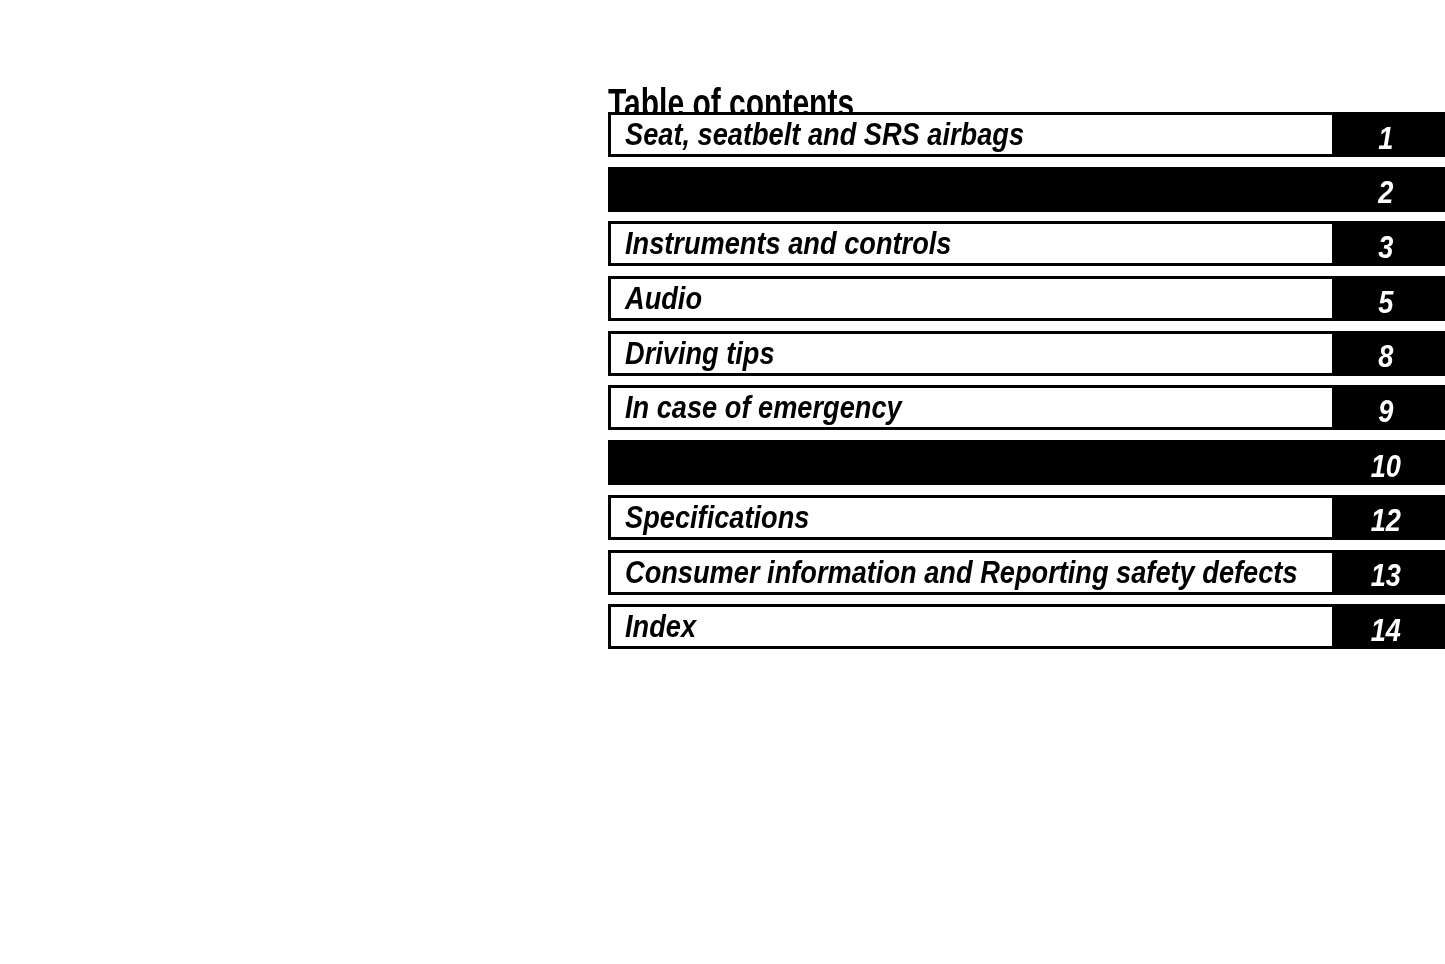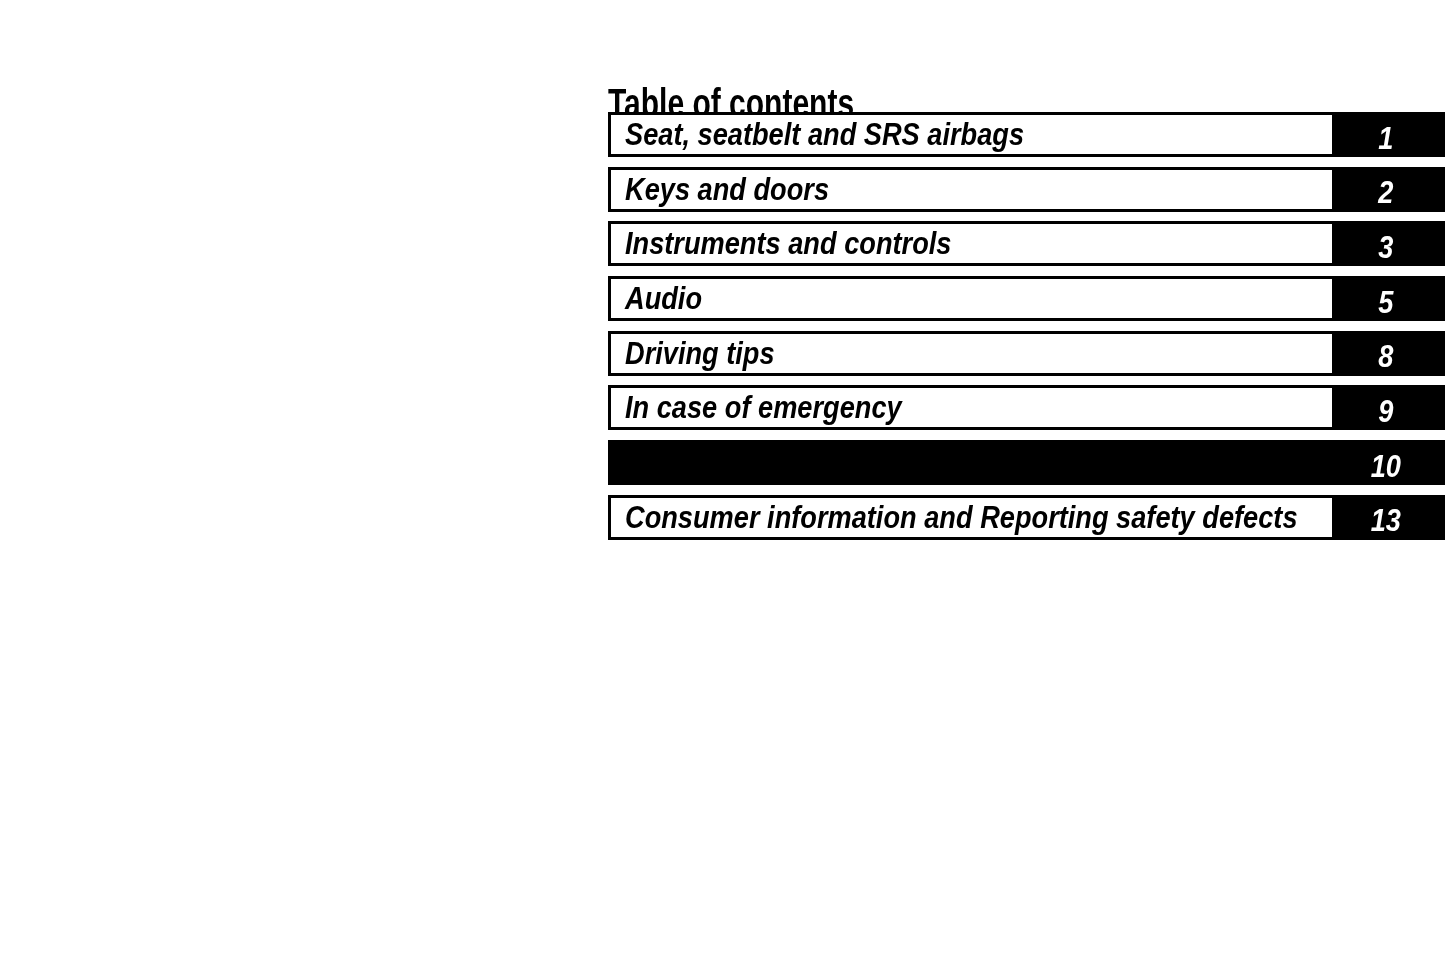--- a/index.html
+++ b/index.html
@@ -102,23 +102,20 @@
   <div class="toc-row">
     <div class="label-box">
       <span class="label-text">Seat, seatbelt and SRS airbags</span>
     </div>
     <div class="num-box">
       <span class="num-text">1</span>
     </div>
   </div>
 
   <div class="toc-row">
-    <div class="label-box">
-      <span class="label-text">Keys and doors</span>
-    </div>
     <div class="num-box">
       <span class="num-text">2</span>
     </div>
   </div>
 
   <div class="toc-row">
     <div class="label-box">
       <span class="label-text">Instruments and controls</span>
     </div>
     <div class="num-box">
@@ -156,23 +153,39 @@
     </div>
   </div>
 
   <div class="toc-row">
     <div class="num-box">
       <span class="num-text">10</span>
     </div>
   </div>
 
 
+  <div class="toc-row">
+    <div class="label-box">
+      <span class="label-text">Specifications</span>
+    </div>
+    <div class="num-box">
+      <span class="num-text">12</span>
+    </div>
+  </div>
 
   <div class="toc-row">
     <div class="label-box">
       <span class="label-text">Consumer information and Reporting safety defects</span>
     </div>
     <div class="num-box">
       <span class="num-text">13</span>
     </div>
   </div>
 
+  <div class="toc-row">
+    <div class="label-box">
+      <span class="label-text">Index</span>
+    </div>
+    <div class="num-box">
+      <span class="num-text">14</span>
+    </div>
+  </div>
 </div>
 
 </body></html>

